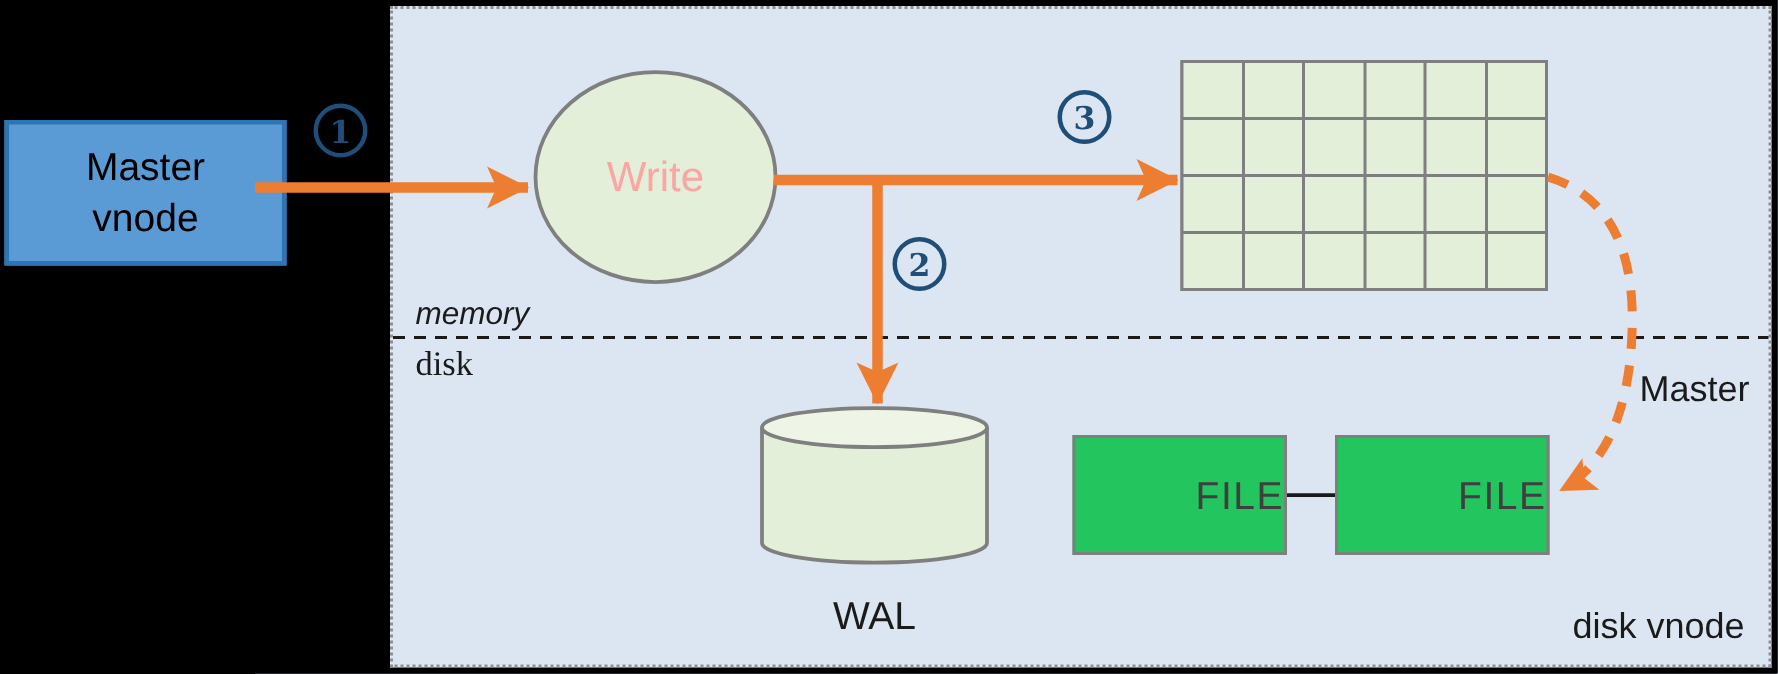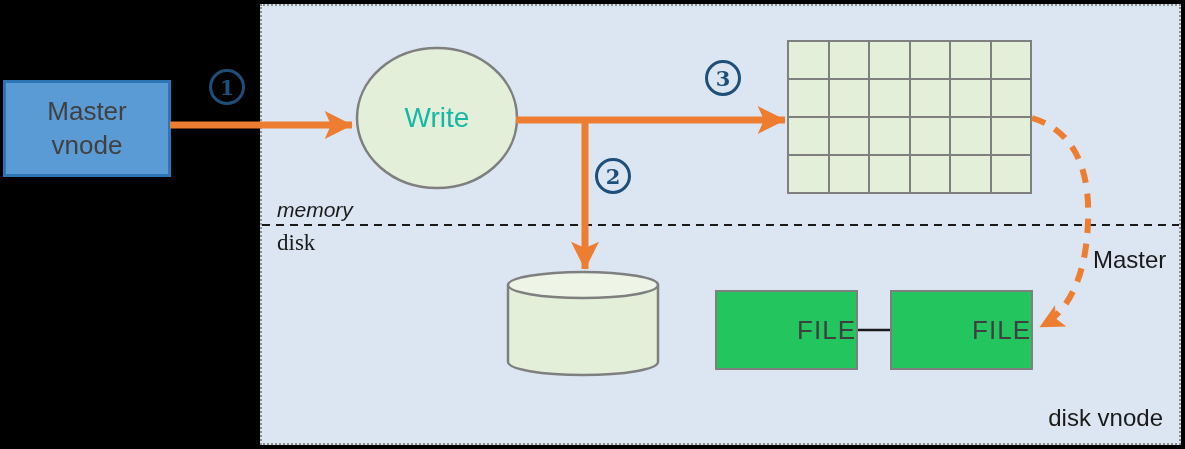--- a/index.html
+++ b/index.html
@@ -15,44 +15,44 @@
   .panel {
     position: absolute;
     left: 260px; top: 4px;
     width: 921px; height: 441px;
     background: #dce6f2;
     border: 2px dotted #8f8f8f;
   }
   .master-box {
     position: absolute;
     left: 3px; top: 80px;
-    width: 168px; height: 97px;
+    width: 188px; height: 97px;
     background: #5b9bd5;
     border: 3px solid #2e75b6;
     display: flex; align-items: center; justify-content: flex-end;
     text-align: center;
-    color: #404040;
+    color: #000000;
     font-size: 26px;
     line-height: 1.3;
     padding: 0 18px;
   }
   .svg-layer {
     position: absolute;
     left: 0; top: 0;
     width: 1185px; height: 449px;
     pointer-events: none;
   }
   .label {
     position: absolute;
     color: #1a1a1a;
   }
   .write-label {
     left: 357px; top: 48px; width: 160px; height: 140px;
     display: flex; align-items: center; justify-content: center;
-    font-size: 28px; color: #14b8a6;
+    font-size: 28px; color: #fca5a5;
   }
   .memory-label { left: 277px; top: 198px; font-size: 21px; font-style: italic; }
   .disk-label   { left: 277px; top: 230px; font-size: 23px; font-family: Liberation Serif, serif; }
   .wal-label {
     left: 508px; top: 395px; width: 150px;
     text-align: center; font-size: 26px;
   }
   .flush-label { left: 1093px; top: 246px; font-size: 24px; }
   .slave-label { left: 1018px; top: 404px; width: 145px; text-align: right; font-size: 24px; }
   .grid {
@@ -158,20 +158,21 @@
     <path d="M516,120 L785,120" stroke="#ED7D31" stroke-width="7" fill="none" marker-end="url(#arrowOrange)"></path>
 
     <path d="M585,120 L585,269" stroke="#ED7D31" stroke-width="7" fill="none" marker-end="url(#arrowOrange)"></path>
 
     <path d="M1032,118 C1078,132 1090,175 1088,222 C1086,278 1068,312 1040,327" stroke="#ED7D31" stroke-width="6" fill="none" stroke-dasharray="14 11" marker-end="url(#arrowOrange)"></path>
   </svg>
 
   <div class="label write-label">Write</div>
   <div class="label memory-label">memory</div>
   <div class="label disk-label">disk</div>
+  <div class="label wal-label">WAL</div>
   <div class="label flush-label">Master</div>
   <div class="label slave-label">disk vnode</div>
 
   <div class="step-badge step-1">
     <span>1</span>
   </div>
   <div class="step-badge step-2">
     <span>2</span>
   </div>
   <div class="step-badge step-3">

